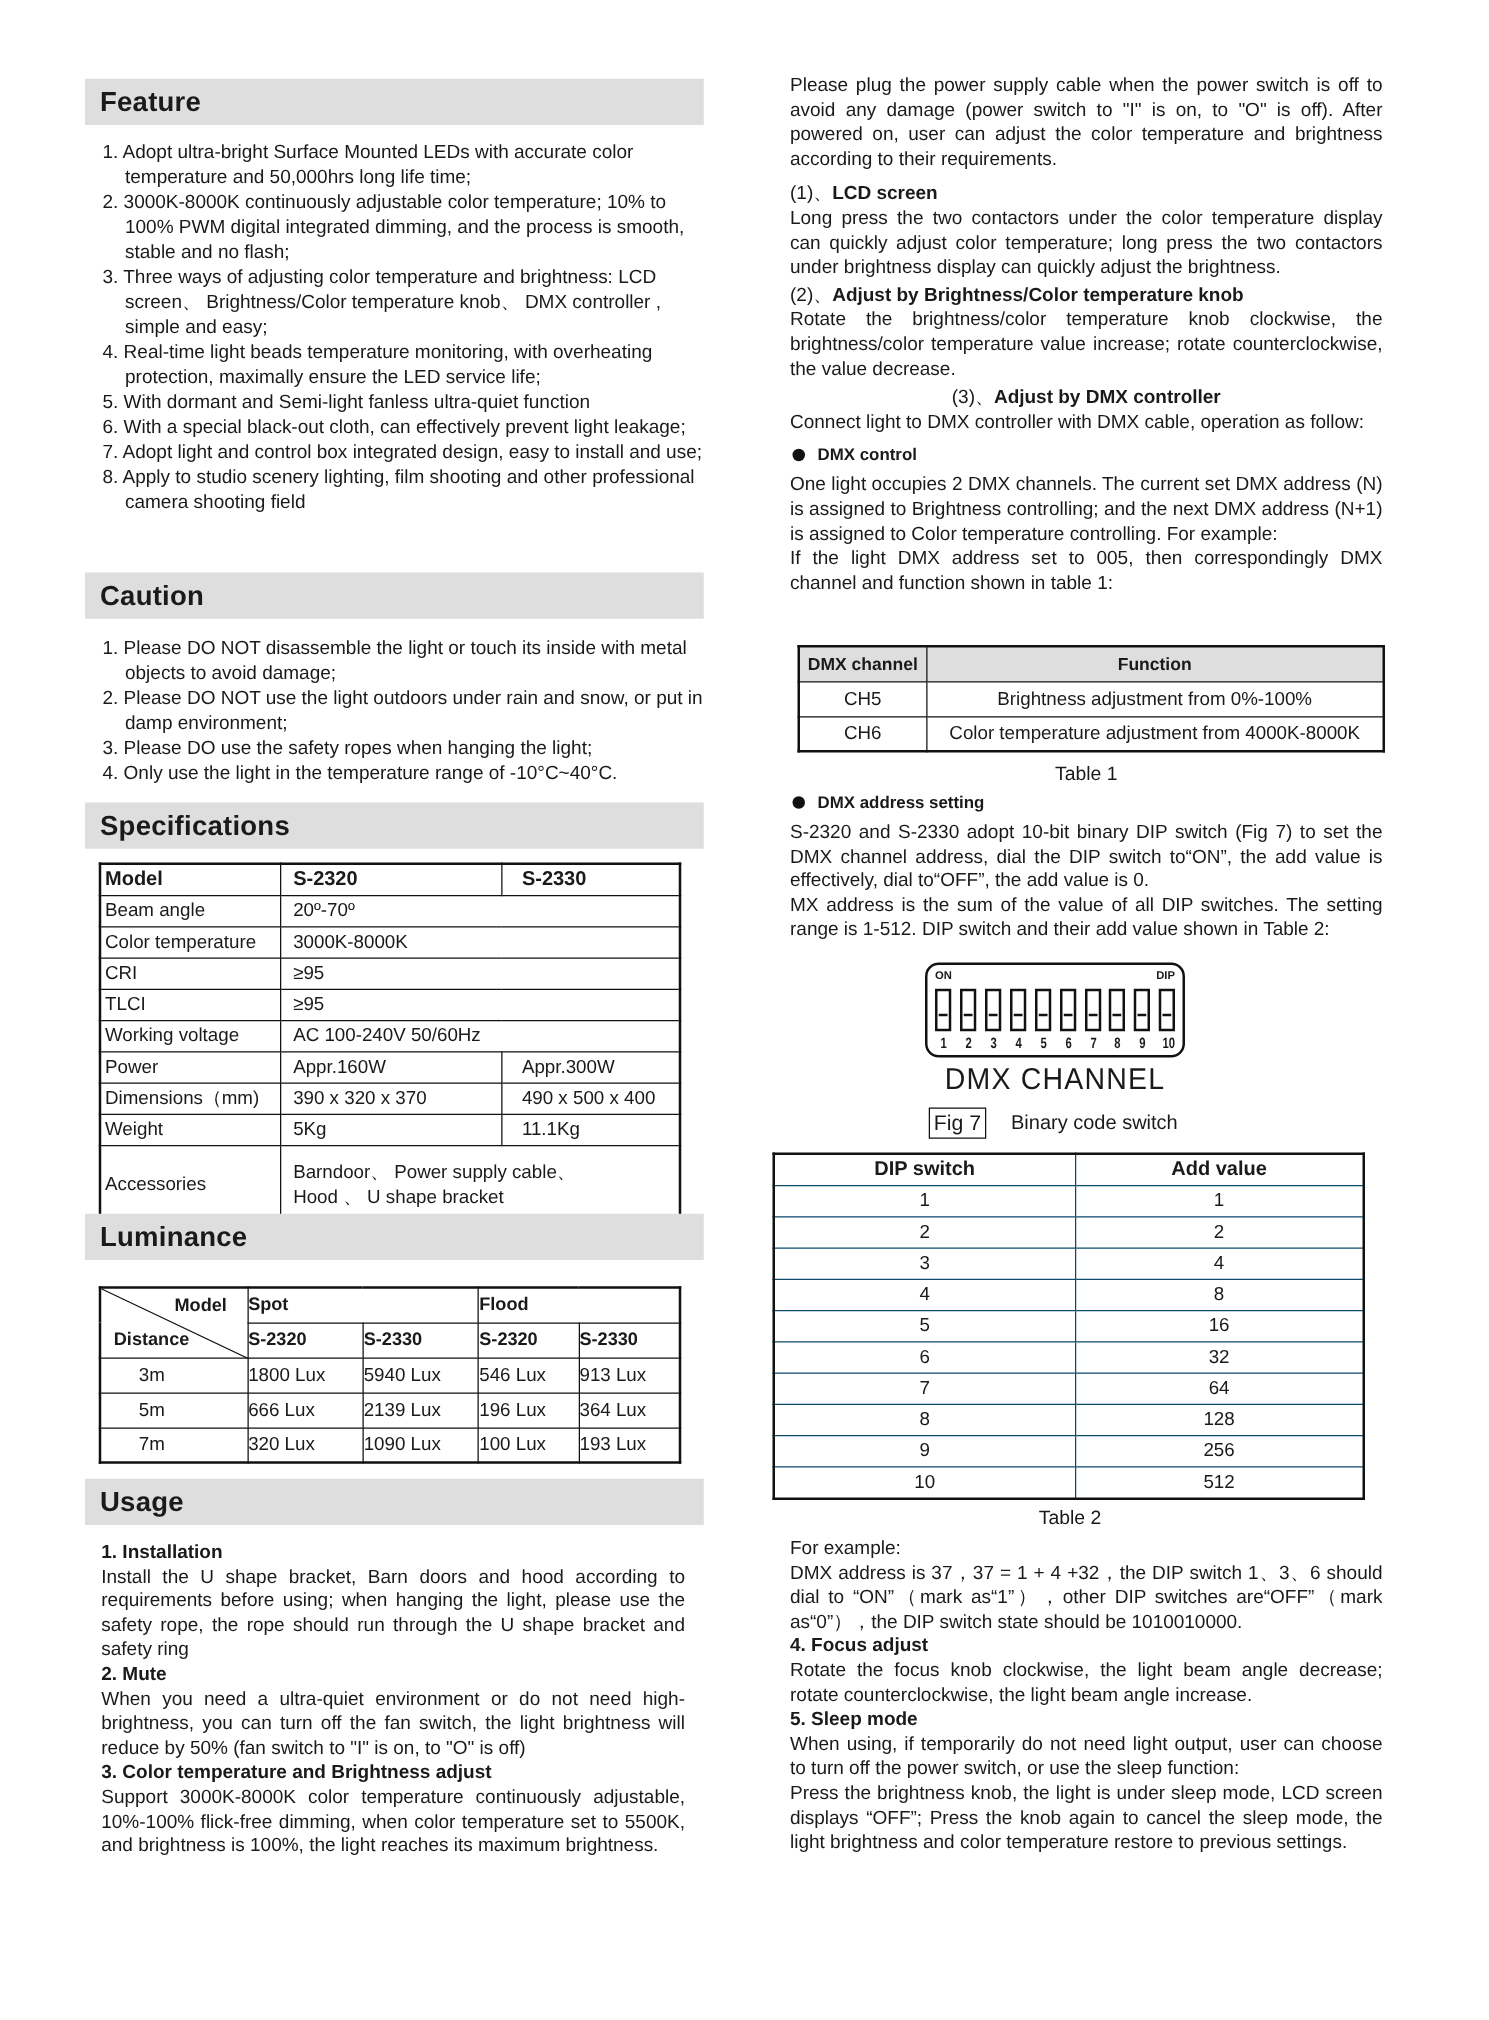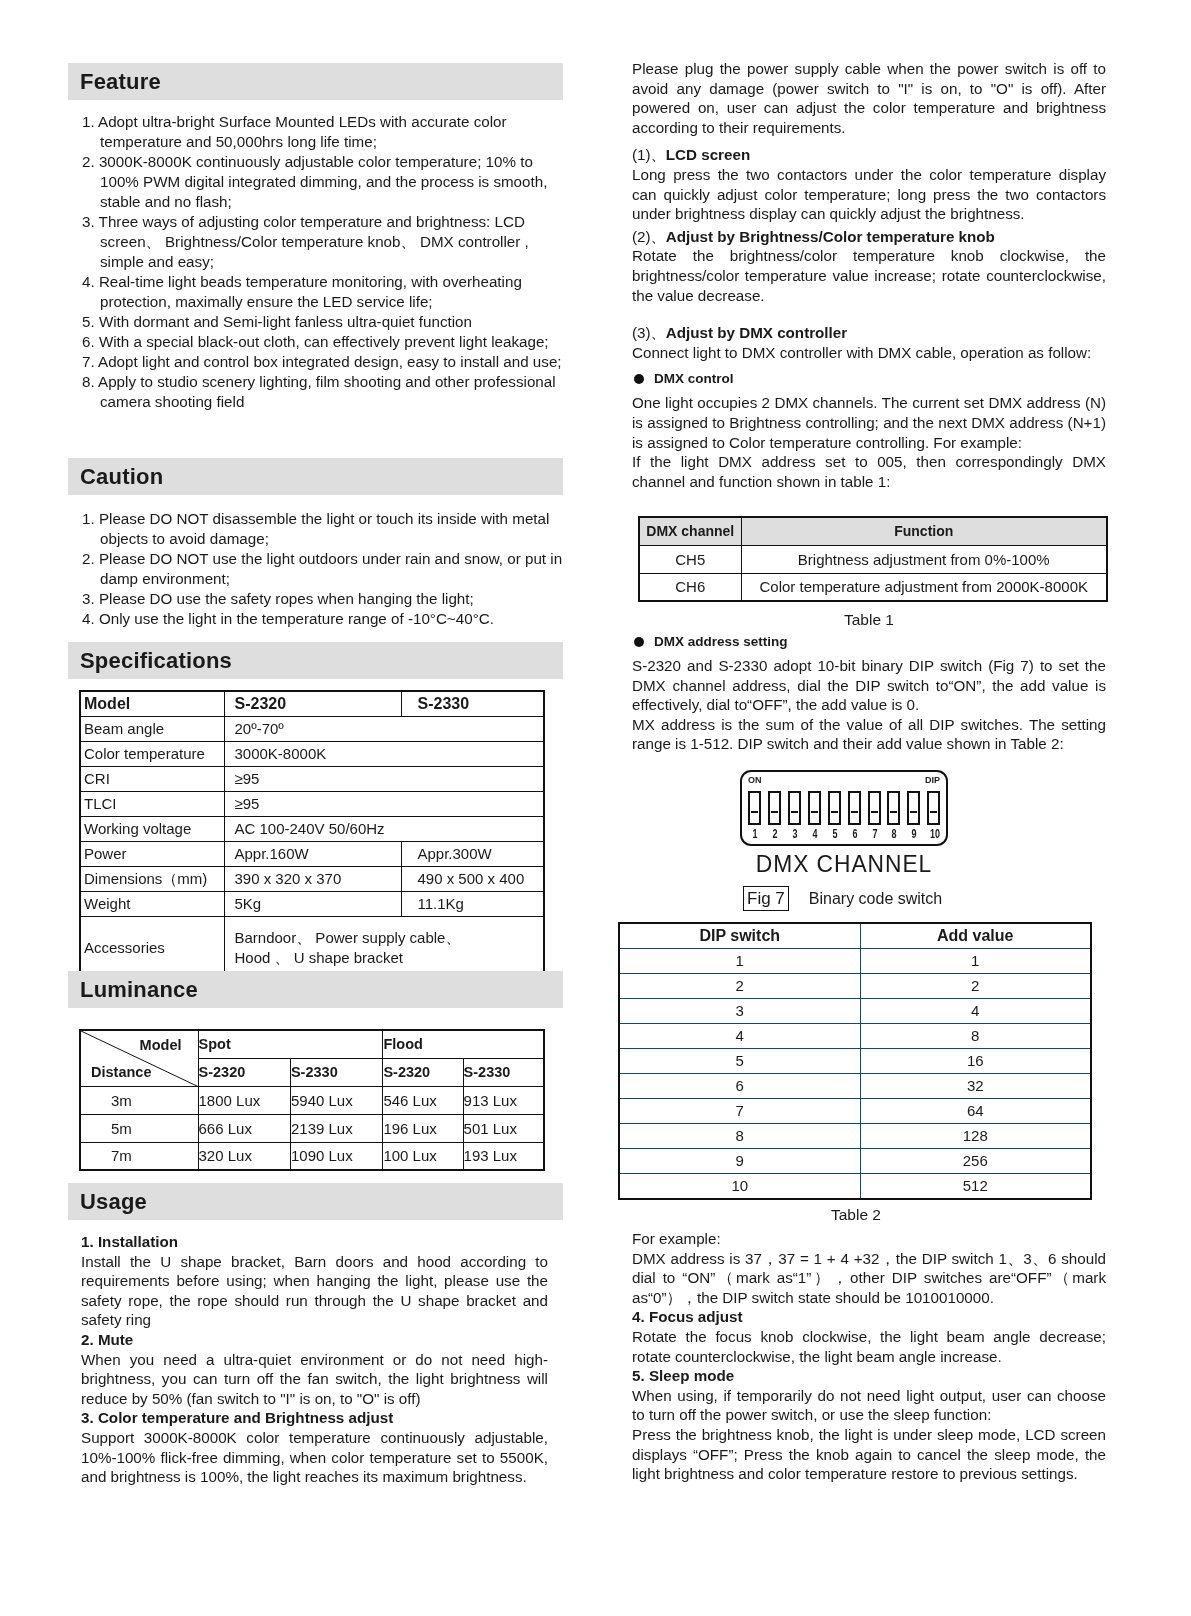--- a/index.html
+++ b/index.html
@@ -165,21 +165,21 @@
         <td>1800 Lux</td>
         <td>5940 Lux</td>
         <td>546 Lux</td>
         <td>913 Lux</td>
       </tr>
       <tr>
         <td class="dist">5m</td>
         <td>666  Lux</td>
         <td>2139 Lux</td>
         <td>196 Lux</td>
-        <td>501 Lux</td>
+        <td>364 Lux</td>
       </tr>
       <tr>
         <td class="dist">7m</td>
         <td>320  Lux</td>
         <td>1090 Lux</td>
         <td>100 Lux</td>
         <td>193 Lux</td>
       </tr>
     </tbody>
       </table>
@@ -205,21 +205,21 @@
     <div class="subhead" style="margin-top:8px;">
       <span style="font-weight:normal;">(1)、</span><span>LCD screen</span>
     </div>
     <div class="para">Long press the two contactors under the color temperature display can quickly adjust color temperature; long press the two contactors under brightness display can quickly adjust the brightness.</div>
 
     <div class="subhead" style="margin-top:3px;">
       <span style="font-weight:normal;">(2)、</span><span>Adjust by Brightness/Color temperature knob</span>
     </div>
     <div class="para">Rotate the brightness/color temperature knob clockwise, the brightness/color temperature value increase; rotate counterclockwise, the value decrease.</div>
 
-    <div class="subhead" style="margin-top:18px;">
+    <div class="subhead" style="margin-top:3px;text-align:center;">
       <span style="font-weight:normal;">(3)、</span><span>Adjust by DMX controller</span>
     </div>
     <div class="para">Connect light to DMX controller with DMX cable, operation as follow:</div>
 
     <div class="bullet" style="margin-top:9px;">
       <span class="dot"></span>
       <span>DMX control</span>
     </div>
     <div class="para" style="margin-top:7px;">One light occupies 2 DMX channels. The current set DMX address (N) is assigned to Brightness controlling; and the next DMX address (N+1) is assigned to Color temperature controlling. For example:</div>
     <div class="para">If the light DMX address set to 005, then correspondingly DMX channel and function shown in table 1:</div>
@@ -231,21 +231,21 @@
           <tr class="head">
         <td class="ch">DMX channel</td>
         <td>Function</td>
       </tr>
       <tr>
         <td class="ch">CH5</td>
         <td>Brightness adjustment from 0%-100%</td>
       </tr>
       <tr>
         <td class="ch">CH6</td>
-        <td>Color temperature adjustment from 2000K-8000K</td>
+        <td>Color temperature adjustment from 4000K-8000K</td>
       </tr>
     </tbody>
       </table>
     <div class="caption" style="margin-top:9px; width:474px;">Table 1</div>
   </div>
 
   <div style="position:absolute; top:634px; width:474px;">
     <div class="bullet">
       <span class="dot"></span>
       <span>DMX address setting</span>

